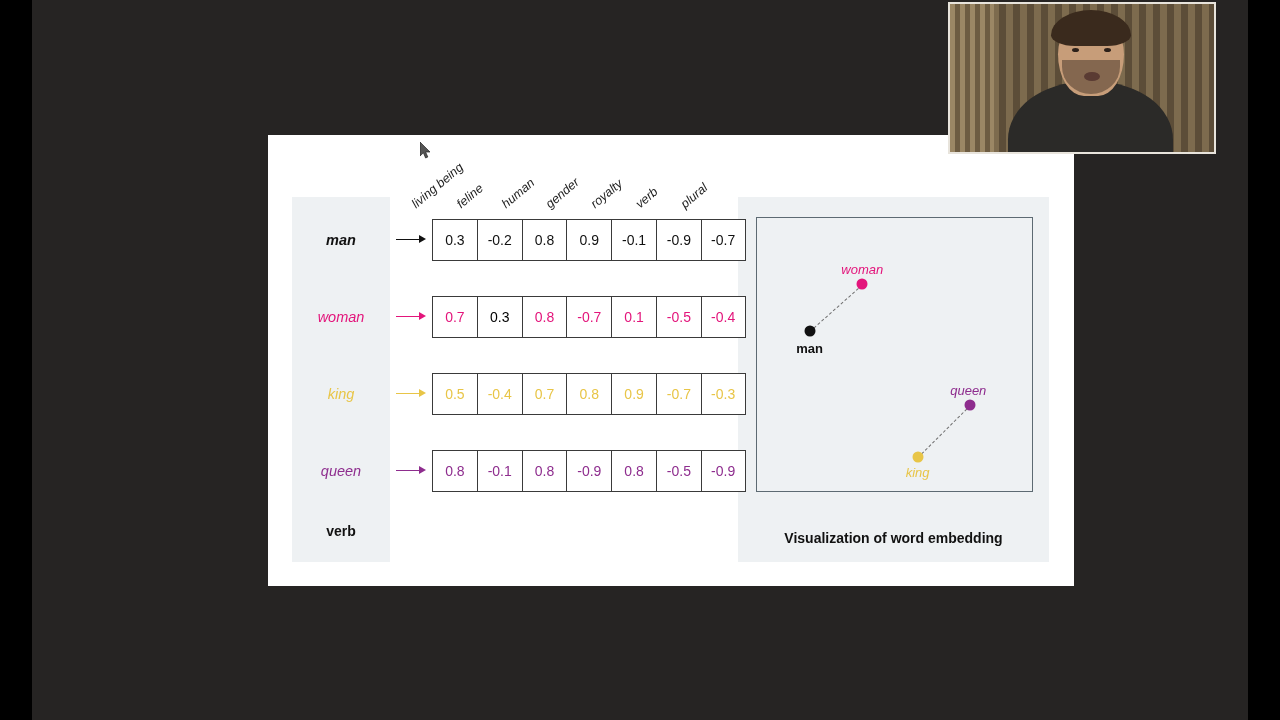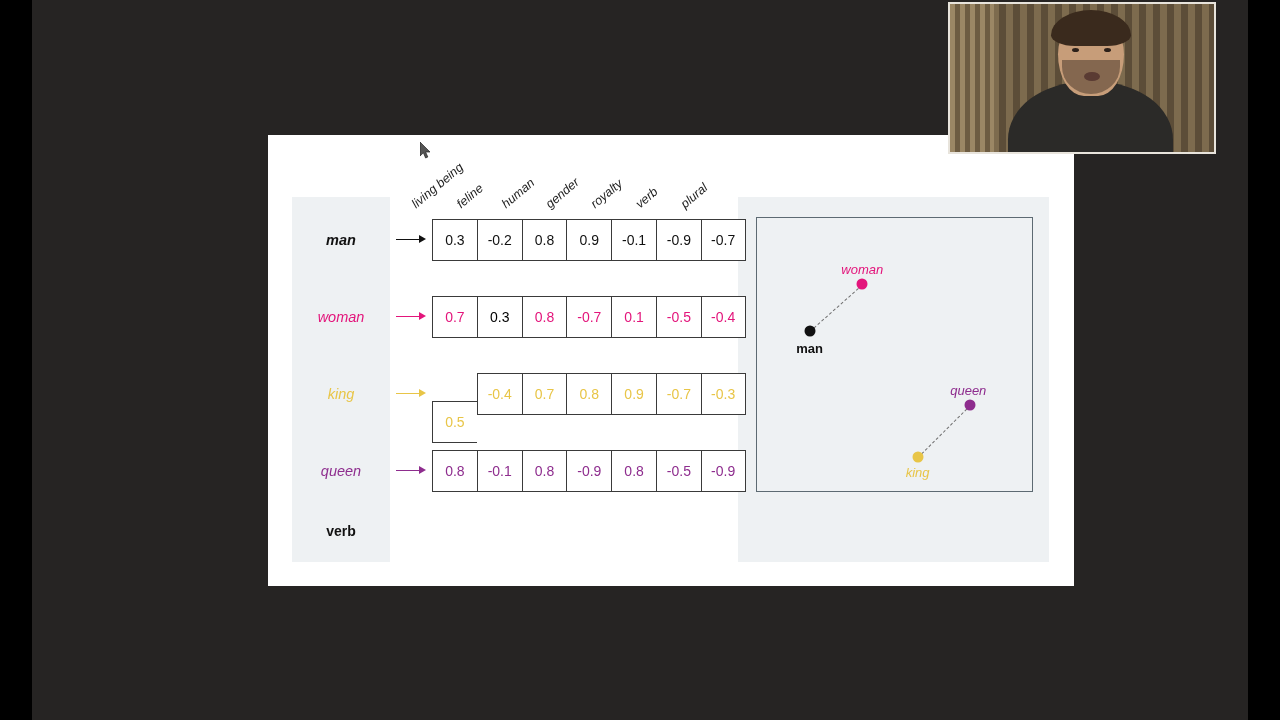--- a/index.html
+++ b/index.html
@@ -334,21 +334,21 @@
               <div class="cell" style="color: rgb(227, 21, 123);">-0.4</div>
             </div>
           </div>
           <div class="row" style="top: 238px; width: 450px;">
             <div class="row-label" style="color: rgb(232, 197, 71); font-weight: normal;">king</div>
             <div class="arrow" style="color: rgb(232, 197, 71);">
               <div class="shaft" style="background: rgb(232, 197, 71);"></div>
               <div class="head"></div>
             </div>
             <div class="cells">
-              <div class="cell" style="color: rgb(232, 197, 71); margin-top: 28px;">0.5</div>
+              <div class="cell" style="color: rgb(232, 197, 71);">0.5</div>
               <div class="cell" style="color: rgb(232, 197, 71);">-0.4</div>
               <div class="cell" style="color: rgb(232, 197, 71);">0.7</div>
               <div class="cell" style="color: rgb(232, 197, 71);">0.8</div>
               <div class="cell" style="color: rgb(232, 197, 71);">0.9</div>
               <div class="cell" style="color: rgb(232, 197, 71);">-0.7</div>
               <div class="cell" style="color: rgb(232, 197, 71);">-0.3</div>
             </div>
           </div>
           <div class="row" style="top: 315px; width: 450px;">
             <div class="row-label" style="color: rgb(142, 45, 142); font-weight: normal;">queen</div>
@@ -375,20 +375,21 @@
           <div class="dash" style="left: 160.66px; top: 239.25px; width: 74.1618px; transform: rotate(-44.7924deg);"></div>
           <div class="dot" style="left: 105.26px; top: 66px; background: rgb(227, 21, 123);"></div>
           <div class="dot-label" style="left: 105.26px; top: 44px; color: rgb(227, 21, 123);">woman</div>
           <div class="dot" style="left: 52.63px; top: 112.75px; background: rgb(17, 17, 17);"></div>
           <div class="dot-label bold" style="left: 52.63px; top: 122.75px; color: rgb(17, 17, 17);">man</div>
           <div class="dot" style="left: 213.29px; top: 187px; background: rgb(142, 45, 142);"></div>
           <div class="dot-label" style="left: 211.29px; top: 165px; color: rgb(142, 45, 142);">queen</div>
           <div class="dot" style="left: 160.66px; top: 239.25px; background: rgb(232, 197, 71);"></div>
           <div class="dot-label" style="left: 160.66px; top: 247.25px; color: rgb(232, 197, 71);">king</div>
         </div>
+      <div class="panel-caption" style="left:470px; width:311px; bottom:40px;">Visualization of word embedding</div>
 
     </div>
 
     <div class="cursor">
       <svg width="12" height="18" viewBox="0 0 12 18">
         <path d="M0,0 L0,14 L3.4,10.8 L5.6,16 L7.8,15 L5.6,10 L10,10 Z" fill="#555" stroke="#222" stroke-width="0.7"></path>
       </svg>
     </div>
 
     <div class="webcam">

